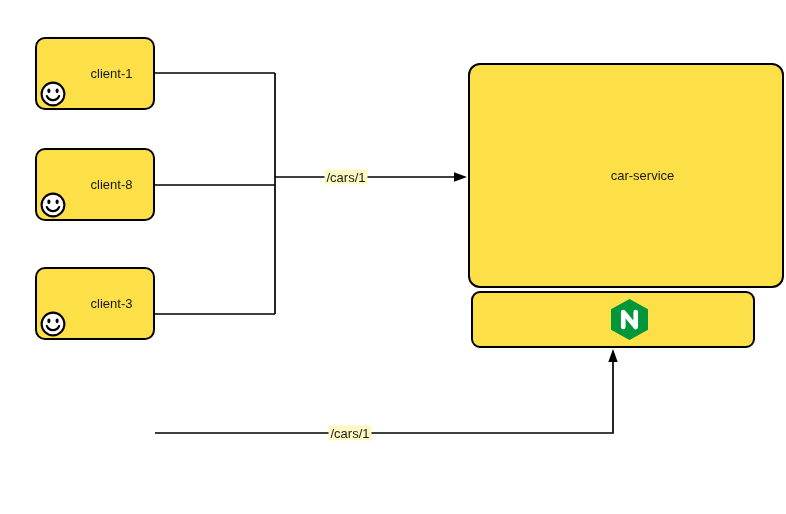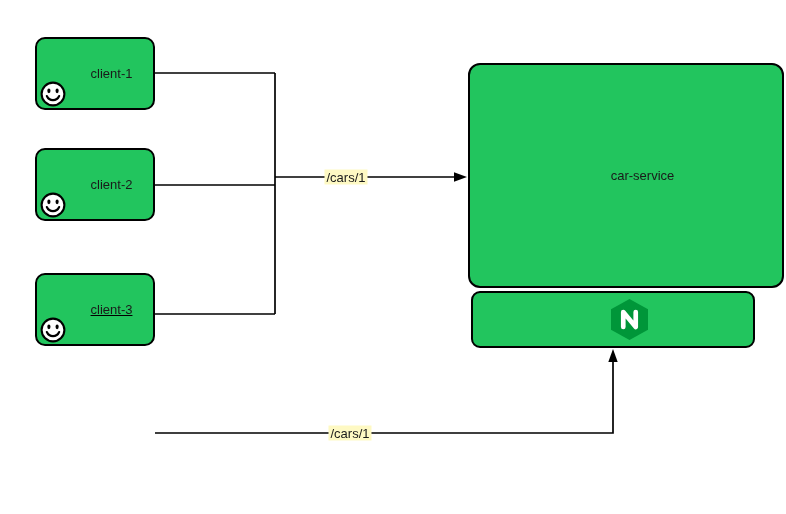--- a/index.html
+++ b/index.html
@@ -17,40 +17,40 @@
   }
   .connectors {
     position: absolute;
     left: 0; top: 0;
     width: 786px; height: 514px;
   }
   .node {
     position: absolute;
     box-sizing: border-box;
     border: 2px solid #000000;
-    background: #22c55e;
+    background: #fde047;
     display: flex;
     align-items: center;
     justify-content: center;
     padding-left: 33px;
   }
   .node .label {
     font-size: 13px;
     color: #1a1a1a;
     white-space: nowrap;
   }
   .client {
     left: 35px;
     width: 120px;
     height: 73px;
     border-radius: 10px;
   }
   .c1 { top: 37px; }
   .c2 { top: 148px; }
-  .c3 { top: 273px; text-decoration: underline; }
+  .c3 { top: 267px; }
   .c4 { top: 396px; }
   .smiley {
     position: absolute;
     left: 2px;
     bottom: 0px;
     width: 28px;
     height: 28px;
   }
   .service {
     left: 468px;
@@ -107,21 +107,21 @@
     <span class="label">client-1</span>
     <svg class="smiley" viewBox="0 0 30 30">
       <circle cx="15" cy="15" r="12.2" fill="#ffffff" stroke="#000000" stroke-width="2.2"></circle>
       <ellipse cx="10.6" cy="11.6" rx="1.7" ry="2.5" fill="#000000"></ellipse>
       <ellipse cx="19.4" cy="11.6" rx="1.7" ry="2.5" fill="#000000"></ellipse>
       <path d="M8.4 17.2 A 7.2 7.2 0 0 0 21.6 17.2" fill="none" stroke="#000000" stroke-width="2.3" stroke-linecap="round"></path>
     </svg>
   </div>
 
   <div class="node client c2">
-    <span class="label">client-2</span>
+    <span class="label">client-8</span>
     <svg class="smiley" viewBox="0 0 30 30">
       <circle cx="15" cy="15" r="12.2" fill="#ffffff" stroke="#000000" stroke-width="2.2"></circle>
       <ellipse cx="10.6" cy="11.6" rx="1.7" ry="2.5" fill="#000000"></ellipse>
       <ellipse cx="19.4" cy="11.6" rx="1.7" ry="2.5" fill="#000000"></ellipse>
       <path d="M8.4 17.2 A 7.2 7.2 0 0 0 21.6 17.2" fill="none" stroke="#000000" stroke-width="2.3" stroke-linecap="round"></path>
     </svg>
   </div>
 
   <div class="node client c3">
     <span class="label">client-3</span>

